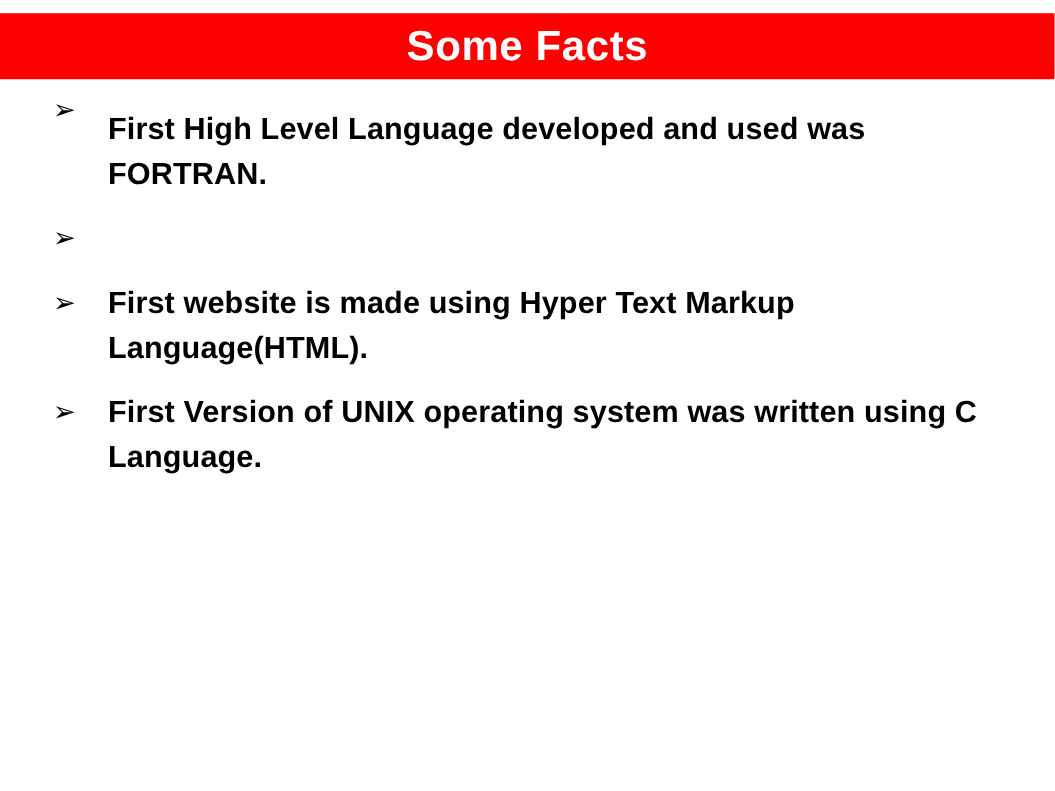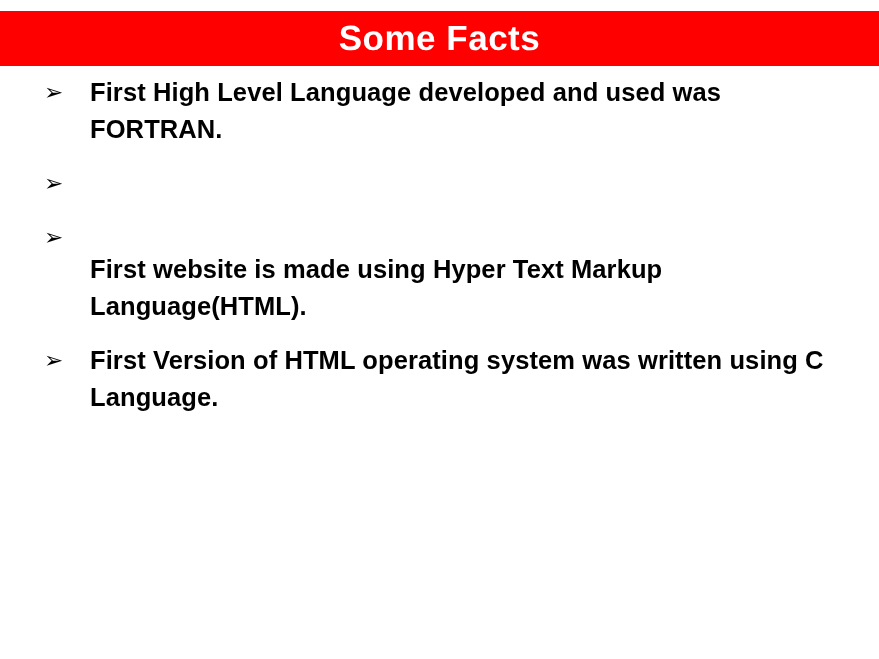--- a/index.html
+++ b/index.html
@@ -74,23 +74,23 @@
   .bullet-text {
     flex: 1 1 auto;
     color: #000000;
     font-family: "Liberation Sans", sans-serif;
     font-weight: bold;
     font-size: 25.5px;
     line-height: 37px;
     letter-spacing: 0.1px;
     max-width: 760px;
   }
-  .item-1 .bullet-text { max-width: 770px; }
+  .item-1 .bullet-text { max-width: 770px; margin-top: 16px; }
   .item-2 .bullet-text { max-width: 745px; }
-  .item-3 .bullet-text { max-width: 705px; margin-top: 32px; }
+  .item-3 .bullet-text { max-width: 705px; }
   .item-4 .bullet-text { max-width: 765px; }
 </style>
 </head>
 <body>
 
 <div class="slide">
 
   <div class="title-banner">
     <span class="title-text">Some Facts</span>
   </div>
@@ -106,18 +106,18 @@
       <span class="bullet-marker">➢</span>
     </li>
 
     <li class="bullet-item item-3">
       <span class="bullet-marker">➢</span>
       <span class="bullet-text">First website is made using Hyper Text Markup Language(HTML).</span>
     </li>
 
     <li class="bullet-item item-4">
       <span class="bullet-marker">➢</span>
-      <span class="bullet-text">First Version of HTML operating system was written using C Language.</span>
+      <span class="bullet-text">First Version of UNIX operating system was written using C Language.</span>
     </li>
 
   </ul>
 
 </div>
 
 </body></html>

